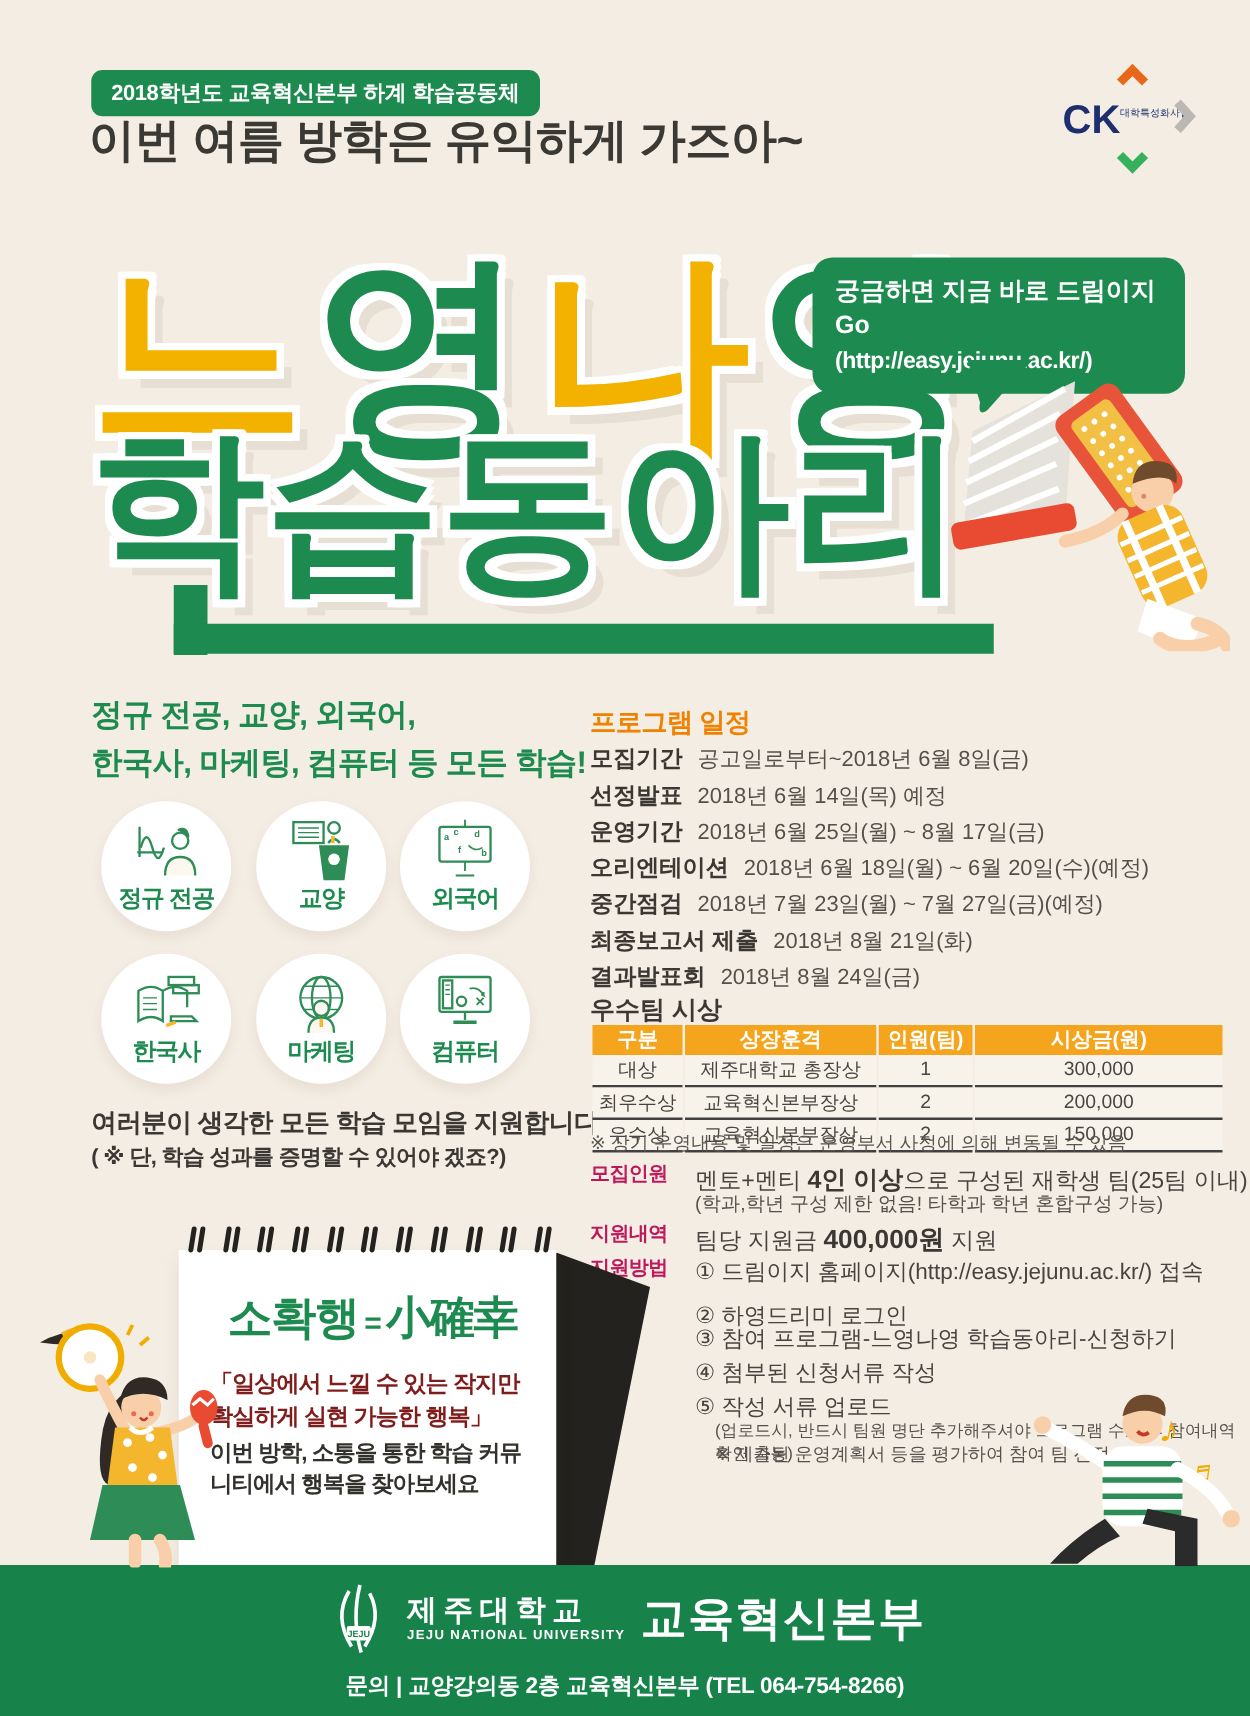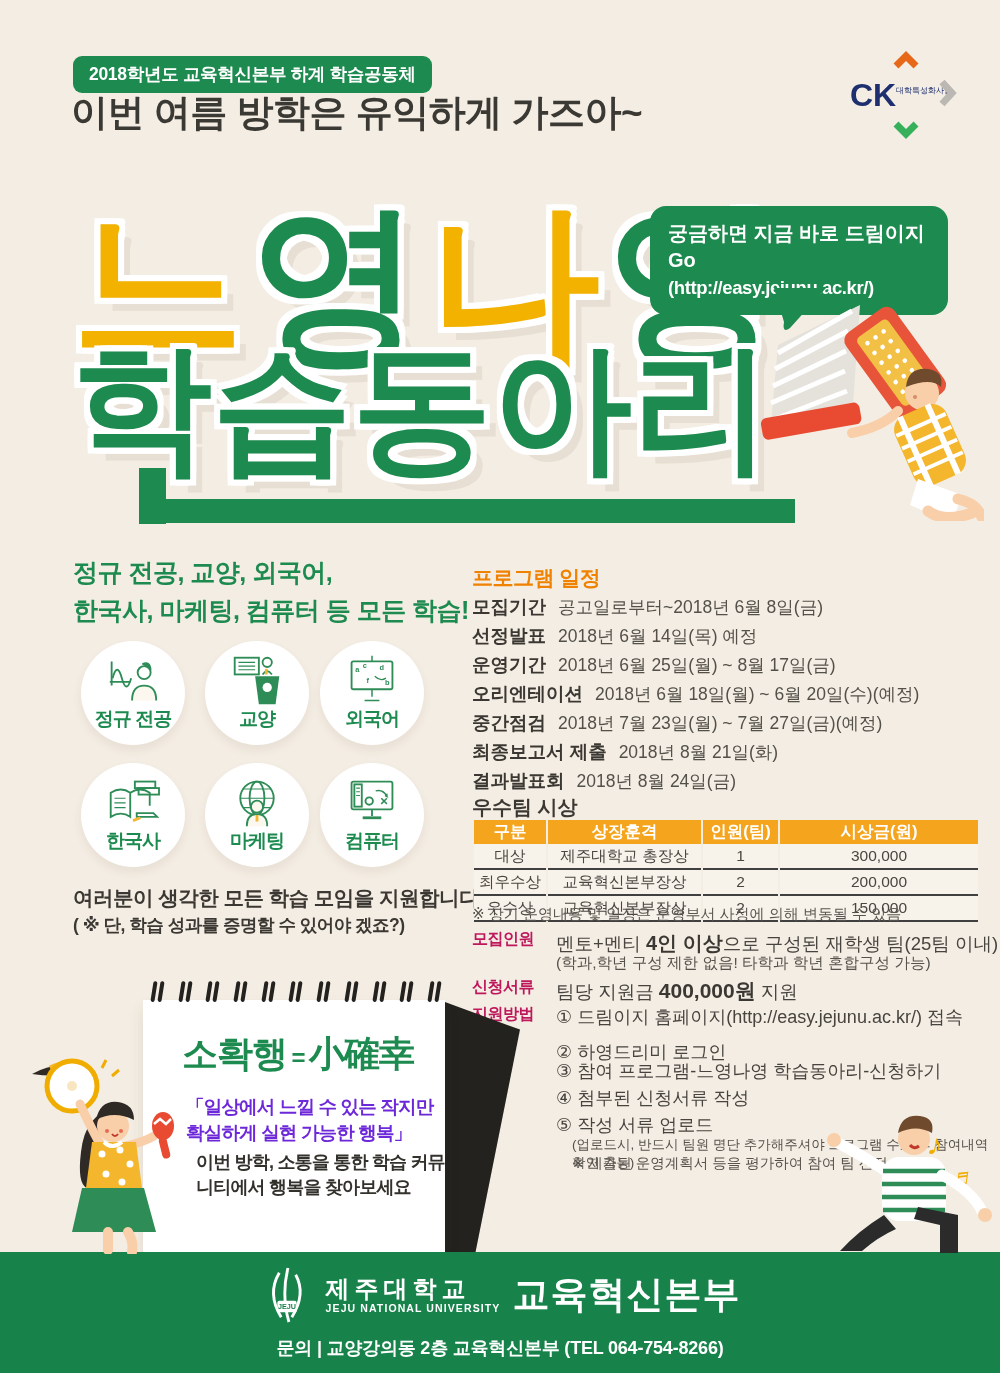--- a/index.html
+++ b/index.html
@@ -53,21 +53,21 @@
   
   .page{background:#ffffff;box-shadow:0 8px 14px rgba(70,55,30,.10);}
   .wedge{background:#23221e;clip-path:polygon(21% 0,100% 11%,53% 100%,0 100%);}
   .loops{display:flex;justify-content:space-between;width:292px;}
   .loop{position:relative;width:15px;height:21px;display:inline-block;}
   .loop::before,.loop::after{content:"";position:absolute;top:0;width:3.5px;height:21px;
       background:#23221e;border-radius:2px;transform:rotate(9deg);}
   .loop::before{left:2px;} .loop::after{left:9px;}
   .np-title{color:#1d8a4f;font-weight:900;font-size:36px;letter-spacing:-1px;}
   .np-cn{font-weight:600;}
-  .np-quote{color:#6d28d9;font-size:18.5px;font-weight:800;line-height:26px;letter-spacing:-0.8px;margin-left:18px;}
+  .np-quote{color:#7f1d1d;font-size:18.5px;font-weight:800;line-height:26px;letter-spacing:-0.8px;}
   .np-body{color:#33312c;font-size:18px;font-weight:800;line-height:25px;letter-spacing:-0.8px;}
   
   .footer{background:#17834b;color:#fff;}
   .univ-kr{font-size:24px;font-weight:800;letter-spacing:5px;line-height:26px;}
   .univ-en{font-size:10.5px;font-weight:700;letter-spacing:1.1px;}
   .dept{font-size:37px;font-weight:900;letter-spacing:1px;}
   .contact{font-size:18px;font-weight:700;text-align:center;letter-spacing:-0.2px;}
   .note-glyph{color:#f0ad00;font-weight:bold;}
 </style>
 </head>
@@ -305,21 +305,21 @@
   </tbody>
     </table>
   <div class="abs tnote" style="left:472px;top:905px;">※ 상기 운영내용 및 일정은 운영부서 사정에 의해 변동될 수 있음</div>
 
   <div class="abs info-label" style="left:472px;top:929px;">모집인원</div>
   <div class="abs info-text" style="left:556px;top:930px;white-space:nowrap;">
     <span>멘토+멘티 </span><span class="bold" style="font-size:20px;">4인 이상</span><span>으로 구성된 재학생 팀(25팀 이내)</span>
   </div>
   <div class="abs info-sub" style="left:556px;top:953px;">(학과,학년 구성 제한 없음! 타학과 학년 혼합구성 가능)</div>
 
-  <div class="abs info-label" style="left:472px;top:977px;">신청서류</div>
+  <div class="abs info-label" style="left:472px;top:977px;">지원내역</div>
   <div class="abs info-text" style="left:556px;top:977px;">
     <span>팀당 지원금 </span><span class="bold" style="font-size:21px;">400,000원</span><span> 지원</span>
   </div>
 
   <div class="abs info-label" style="left:472px;top:1004px;">지원방법</div>
   <div class="abs step" style="left:556px;top:1005px;">① 드림이지 홈페이지(http://easy.jejunu.ac.kr/) 접속</div>
   <div class="abs step" style="left:556px;top:1040px;">② 하영드리미 로그인</div>
   <div class="abs step" style="left:556px;top:1059px;">③ 참여 프로그램-느영나영 학습동아리-신청하기</div>
   <div class="abs step" style="left:556px;top:1086px;">④ 첨부된 신청서류 작성</div>
   <div class="abs step" style="left:556px;top:1113px;">⑤ 작성 서류 업로드</div>
@@ -343,21 +343,21 @@
   </div>
   <div class="abs" style="left:182px;top:1030px;">
     <span class="np-title">소확행</span>
     <span class="np-title" style="font-size:24px;">=</span>
     <span class="np-title np-cn">小確幸</span>
   </div>
   <div class="abs np-quote" style="left:168px;top:1094px;">
     <div>「일상에서 느낄 수 있는 작지만</div>
     <div>확실하게 실현 가능한 행복」</div>
   </div>
-  <div class="abs np-body" style="left:168px;top:1150px;margin-left:28px;">
+  <div class="abs np-body" style="left:168px;top:1150px;">
     <div>이번 방학, 소통을 통한 학습 커뮤</div>
     <div>니티에서 행복을 찾아보세요</div>
   </div>
 
   <svg class="abs" style="left:20px;top:1046px;z-index:5;" width="195" height="208" viewBox="0 0 195 208">
     <path d="M95 62 q-30 6 -34 44 q-4 32 6 36 q4 -44 28 -80z" fill="#2f2a26"></path>
     <path d="M12 28 q28 -16 52 -2 q-26 6 -52 2z" fill="#2f2a26"></path>
     <path d="M30 22 q20 -10 36 2" fill="none" stroke="#f3b62c" stroke-width="5"></path>
     <circle cx="52" cy="40" r="25" fill="#fff" stroke="#f0ad00" stroke-width="5"></circle>
     <circle cx="52" cy="40" r="5" fill="#f7e6c0"></circle>

